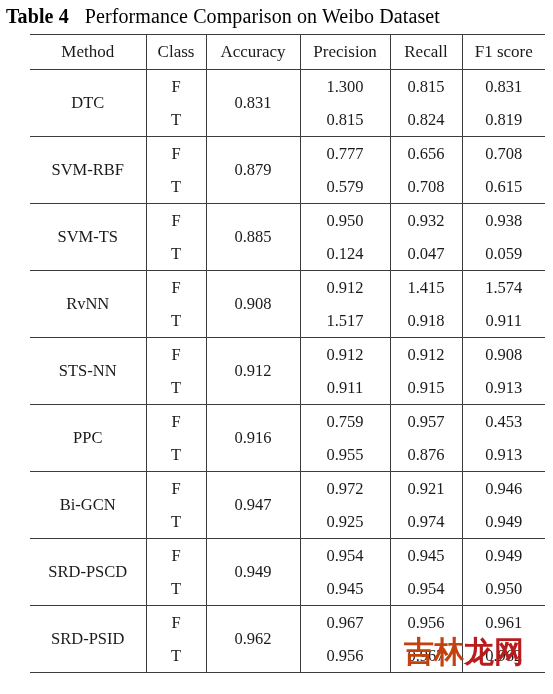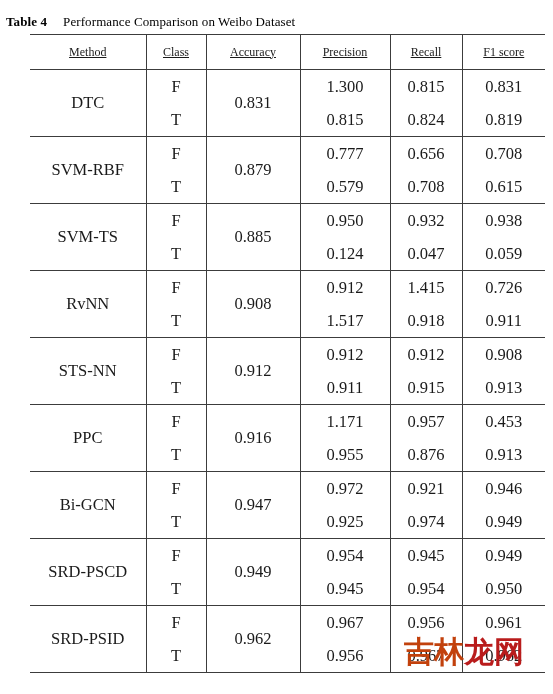--- a/index.html
+++ b/index.html
@@ -13,25 +13,25 @@
     font-family: "Liberation Serif", "DejaVu Serif", serif;
     color: #000000;
     overflow: hidden;
     position: relative;
   }
 
   
   #table-caption {
     position: absolute;
     left: 6px;
-    top: 6px;
+    top: 0px;
     width: 541px;
     height: 32px;
     line-height: 32px;
-    font-size: 13px;
+    font-size: 20px;
     white-space: nowrap;
     letter-spacing: 0.1px;
   }
   #table-caption .cap-label {
     font-weight: bold;
   }
   #table-caption .cap-gap {
     display: inline-block;
     width: 16px;
   }
@@ -71,22 +71,21 @@
   
   .rule-top td, .rule-top th { border-top: 1.3px solid #3c3c3c; }
   .rule-mid td, .rule-mid th { border-top: 1.1px solid #3c3c3c; }
   .rule-bottom { border-bottom: 1.3px solid #3c3c3c; }
 
   
   .vsep-l { border-left: 1.1px solid #3c3c3c; }
 
   thead th {
     height: 34px;
-    font-size: 12px;
-    text-decoration: underline;
+    font-size: 17px;
   }
 
   tbody td {
     height: 32px;
   }
   tbody tr.row-f td { height: 33px; }
   tbody tr.row-t td { height: 33px; }
 
   td.method-cell {
     font-size: 16.5px;
@@ -178,21 +177,21 @@
           <td class="vsep-l">0.124</td>
           <td class="vsep-l">0.047</td>
           <td class="vsep-l">0.059</td>
         </tr>
         <tr class="row-f rule-mid">
           <td rowspan="2" class="method-cell">RvNN</td>
           <td class="vsep-l">F</td>
           <td rowspan="2" class="vsep-l">0.908</td>
           <td class="vsep-l">0.912</td>
           <td class="vsep-l">1.415</td>
-          <td class="vsep-l">0.726</td>
+          <td class="vsep-l">1.574</td>
         </tr>
         <tr class="row-t">
           <td class="vsep-l">T</td>
           <td class="vsep-l">1.517</td>
           <td class="vsep-l">0.918</td>
           <td class="vsep-l">0.911</td>
         </tr>
         <tr class="row-f rule-mid">
           <td rowspan="2" class="method-cell">STS-NN</td>
           <td class="vsep-l">F</td>
@@ -204,21 +203,21 @@
         <tr class="row-t">
           <td class="vsep-l">T</td>
           <td class="vsep-l">0.911</td>
           <td class="vsep-l">0.915</td>
           <td class="vsep-l">0.913</td>
         </tr>
         <tr class="row-f rule-mid">
           <td rowspan="2" class="method-cell">PPC</td>
           <td class="vsep-l">F</td>
           <td rowspan="2" class="vsep-l">0.916</td>
-          <td class="vsep-l">1.171</td>
+          <td class="vsep-l">0.759</td>
           <td class="vsep-l">0.957</td>
           <td class="vsep-l">0.453</td>
         </tr>
         <tr class="row-t">
           <td class="vsep-l">T</td>
           <td class="vsep-l">0.955</td>
           <td class="vsep-l">0.876</td>
           <td class="vsep-l">0.913</td>
         </tr>
         <tr class="row-f rule-mid">

